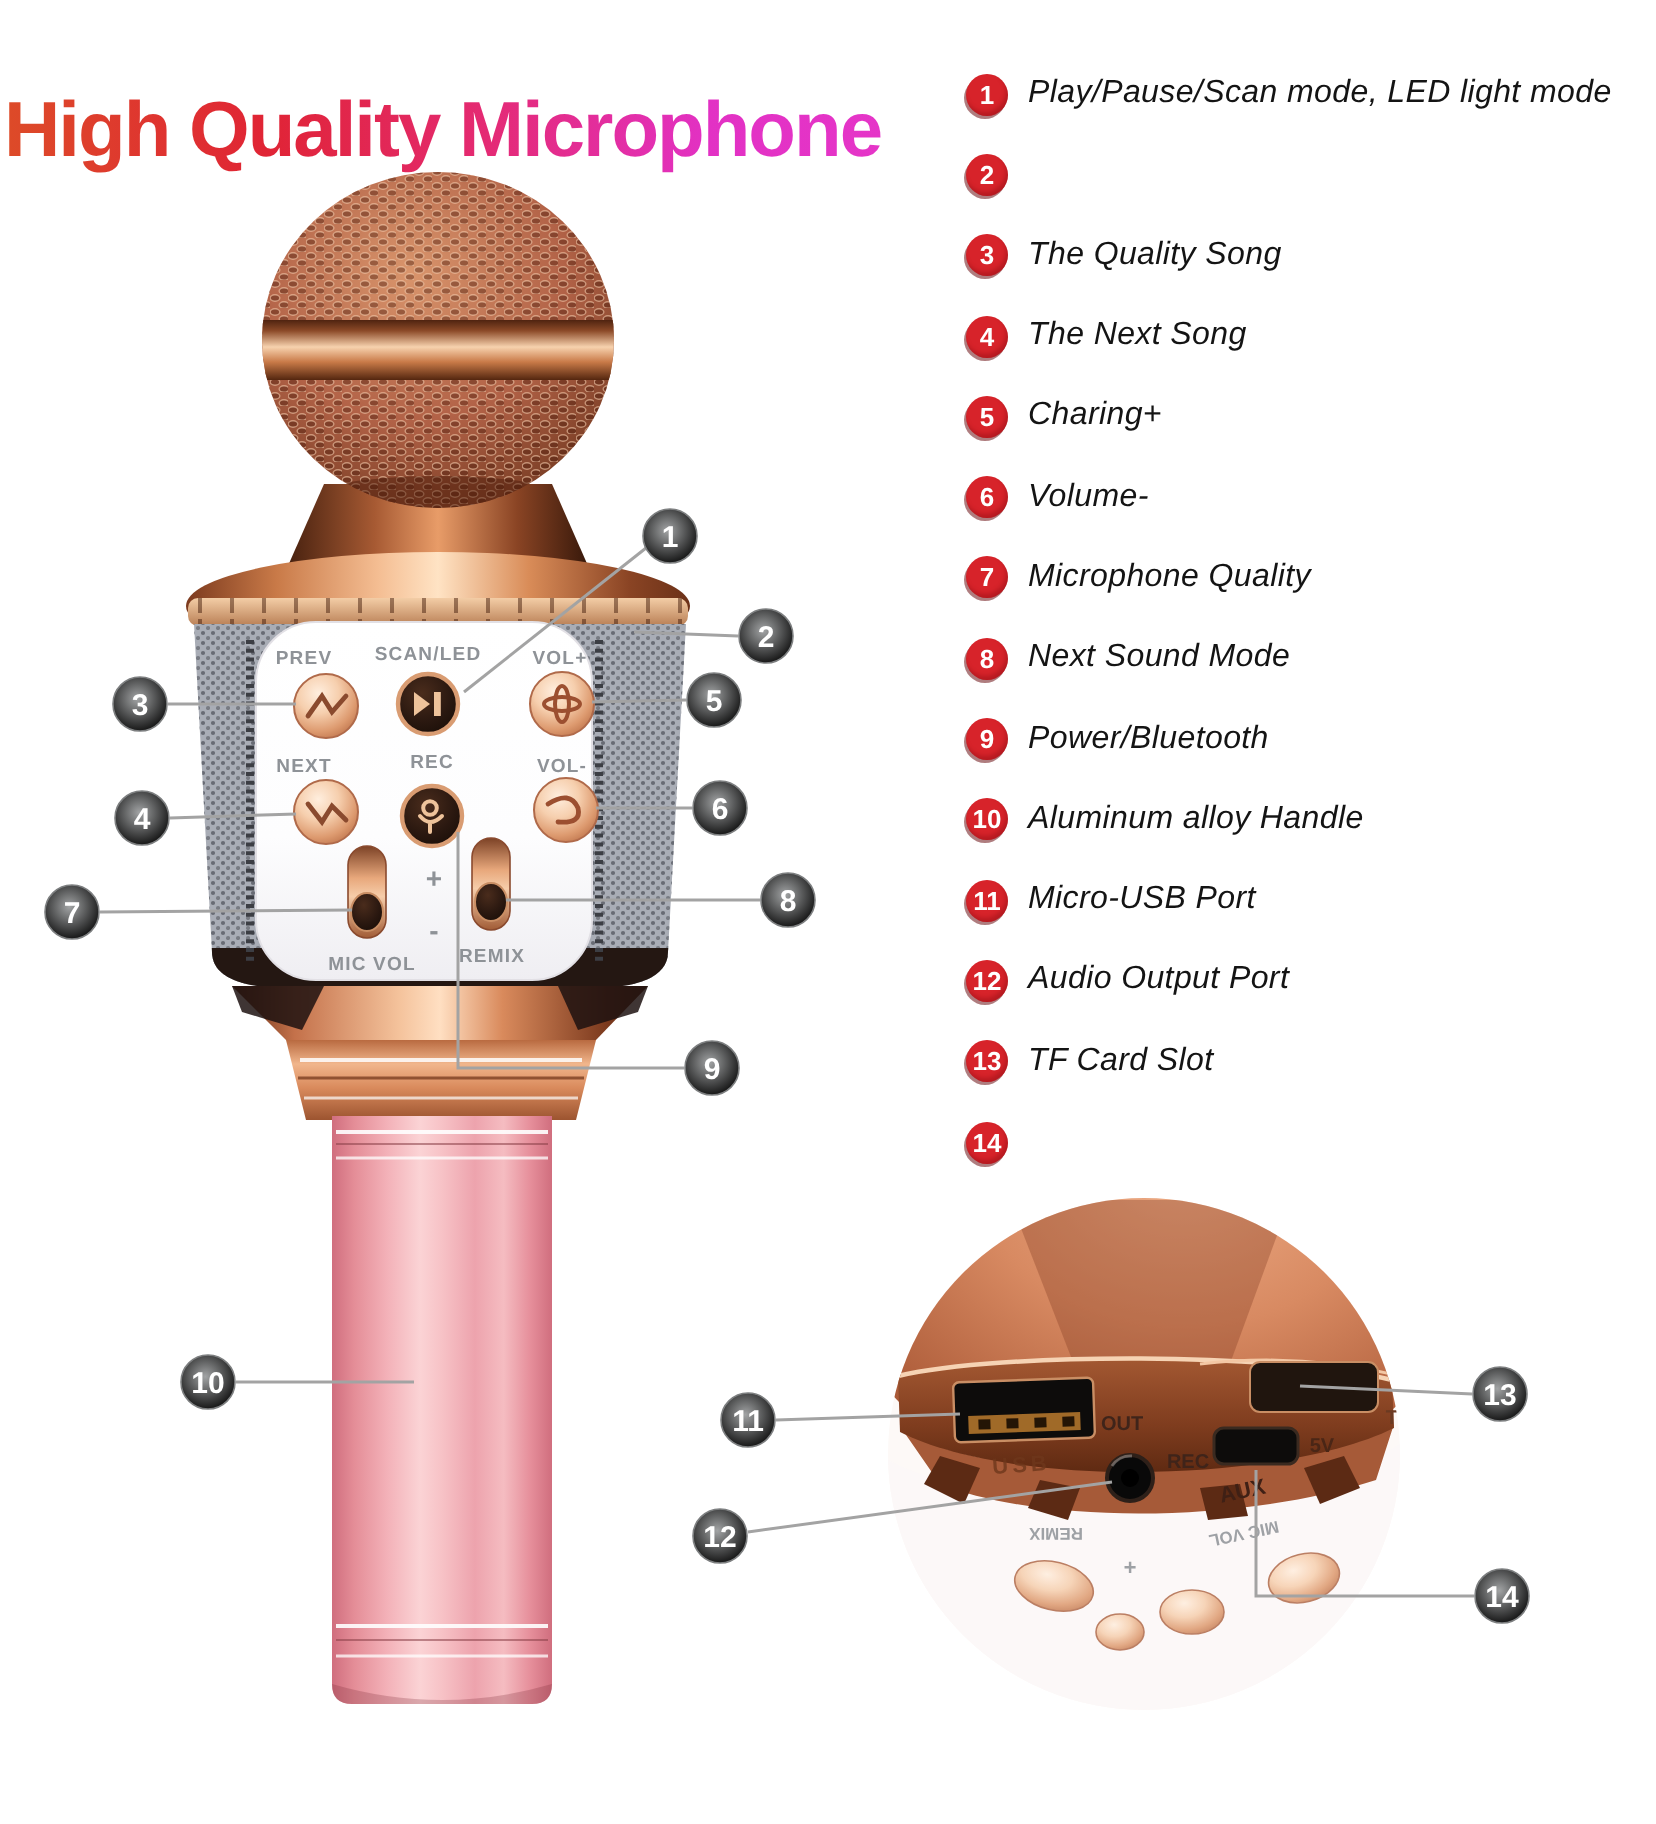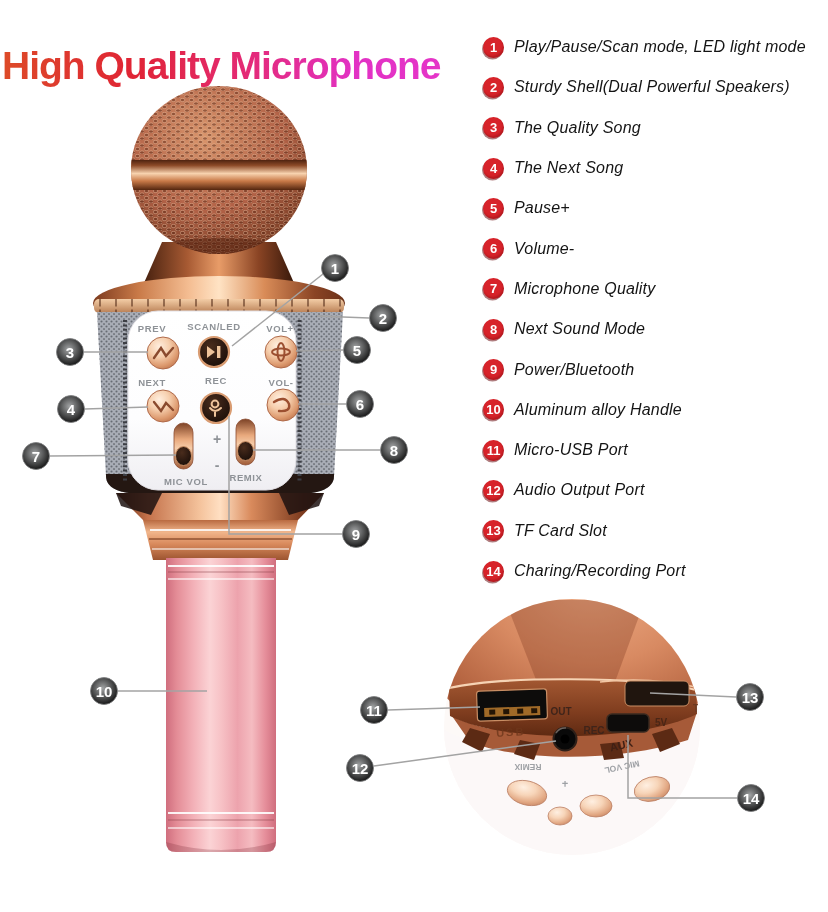--- a/index.html
+++ b/index.html
@@ -369,33 +369,32 @@
 
   <h1 id="page-title">High Quality Microphone</h1>
 
   <ol id="feature-list">
     <li>
         <span class="badge">1</span>
         <span class="flabel">Play/Pause/Scan mode, LED light mode</span>
       </li>
     <li>
         <span class="badge">2</span>
-        <span class="flabel">Sturdy Shell(Dual Powerful Speakers)</span>
       </li>
     <li>
         <span class="badge">3</span>
         <span class="flabel">The Quality Song</span>
       </li>
     <li>
         <span class="badge">4</span>
         <span class="flabel">The Next Song</span>
       </li>
     <li>
         <span class="badge">5</span>
-        <span class="flabel">Pause+</span>
+        <span class="flabel">Charing+</span>
       </li>
     <li>
         <span class="badge">6</span>
         <span class="flabel">Volume-</span>
       </li>
     <li>
         <span class="badge">7</span>
         <span class="flabel">Microphone Quality</span>
       </li>
     <li>
@@ -417,16 +416,15 @@
     <li>
         <span class="badge">12</span>
         <span class="flabel">Audio Output Port</span>
       </li>
     <li>
         <span class="badge">13</span>
         <span class="flabel">TF Card Slot</span>
       </li>
     <li>
         <span class="badge">14</span>
-        <span class="flabel">Charing/Recording Port</span>
       </li>
   </ol>
 </div>
 
 </body></html>

